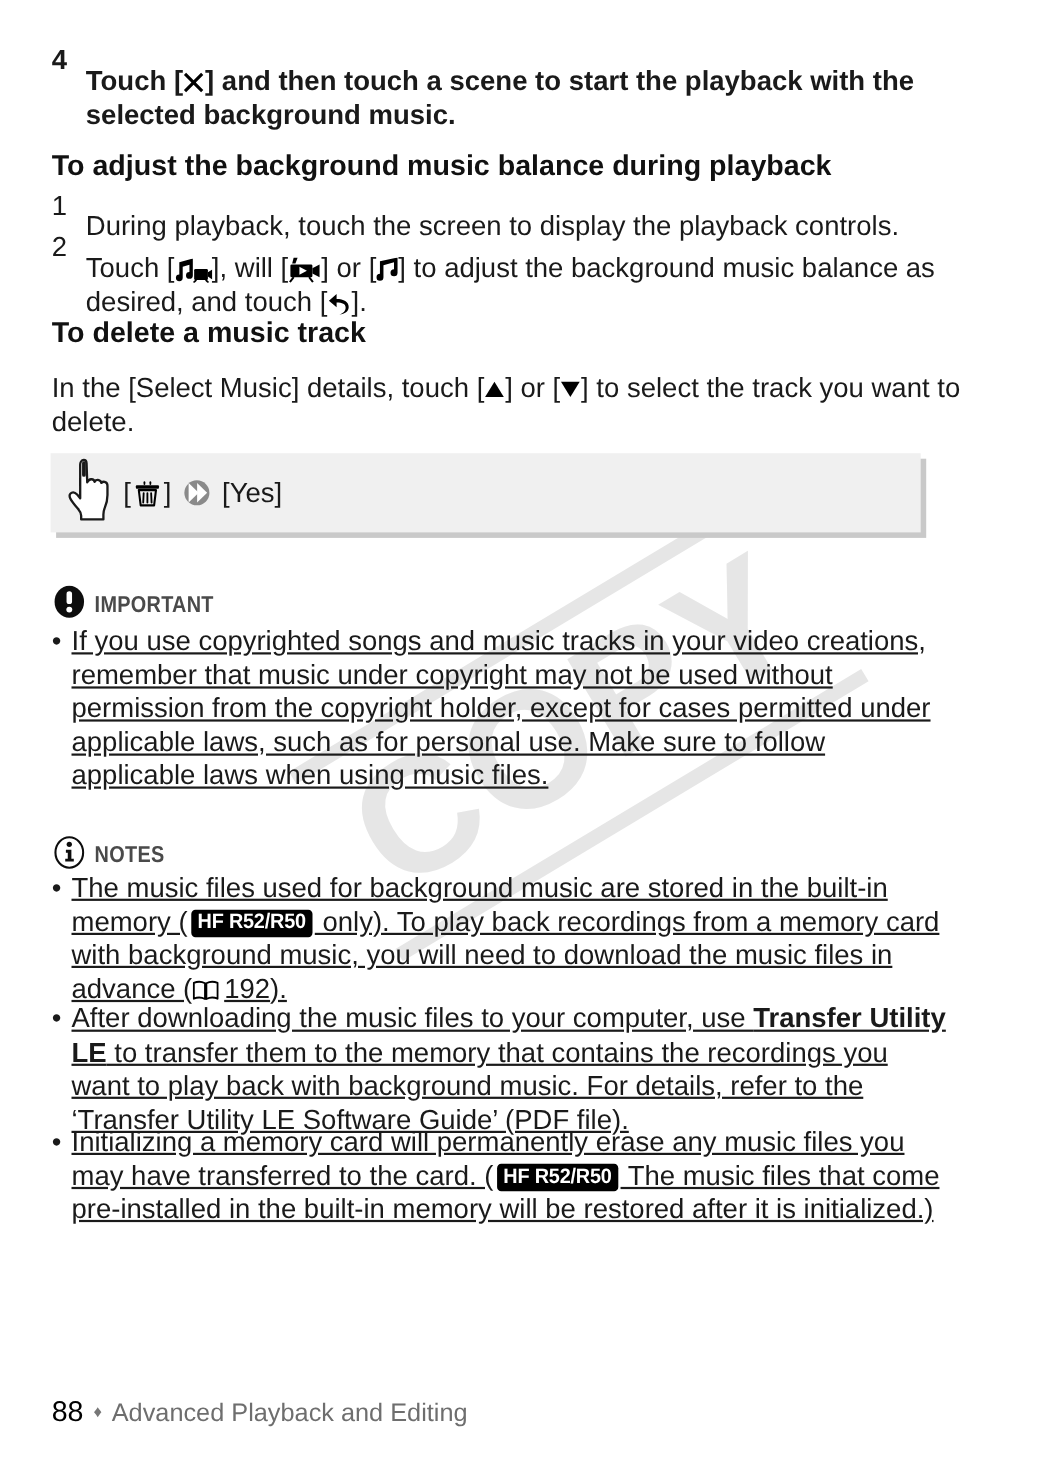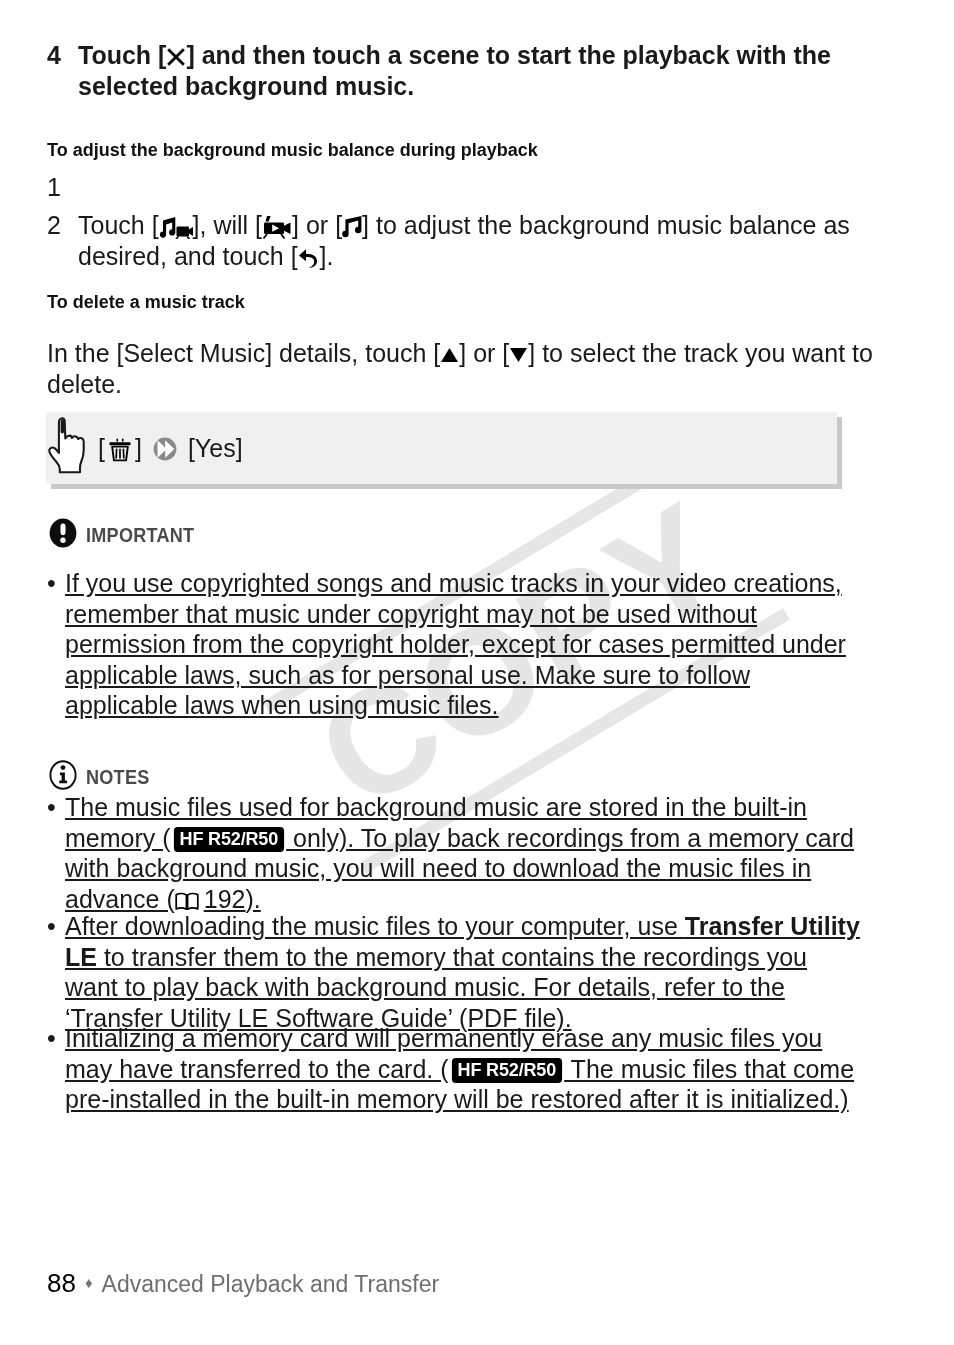--- a/index.html
+++ b/index.html
@@ -62,30 +62,31 @@
     width: 31px;
     flex: 0 0 31px;
     font-size: 25px;
     line-height: 31px;
     color: #1a1a1a;
   }
   .step-body {
     font-size: 25px;
     line-height: 31px;
     color: #1a1a1a;
+    margin-top: 19px;
   }
   .step-bold .step-num,
   .step-bold .step-body {
     font-weight: bold;
   }
 
   
   .subhead {
     position: absolute;
-    font-size: 18px;
+    font-size: 26px;
     font-weight: bold;
     line-height: 28px;
     color: #111111;
   }
   .para {
     position: absolute;
     font-size: 25px;
     line-height: 31px;
     color: #1a1a1a;
   }
@@ -101,20 +102,21 @@
   .proc-box {
     position: absolute;
     left: 46px;
     top: 412px;
     width: 791px;
     height: 72px;
     background: #f0f0f0;
     box-shadow: 5px 5px 0 0 #c9c9c9;
     display: flex;
     align-items: center;
+    padding-left: 14px;
     box-sizing: border-box;
   }
   .proc-hand { flex: 0 0 auto; margin-right: 12px; margin-top: -2px;}
   .proc-text {
     font-size: 25px;
     line-height: 30px;
     color: #1a1a1a;
     white-space: nowrap;
   }
   .proc-text .ic { vertical-align: -4px; }
@@ -212,20 +214,21 @@
       <div class="step-num">4</div>
       <div class="step-body"><span>Touch [</span><span class="ic"><svg width="20" height="20" viewBox="0 0 20 20">
               <path d="M3.2 1.2 L10 8 L16.8 1.2 L18.8 3.2 L12 10 L18.8 16.8 L16.8 18.8 L10 12 L3.2 18.8 L1.2 16.8 L8 10 L1.2 3.2 Z" fill="#000"></path>
             </svg></span><span>] and then touch a scene to start the playback with the selected background music.</span></div>
     </div>
 
     <div class="subhead" style="left:47px; top:136px; width:830px;">To adjust the background music balance during playback</div>
 
     <div class="step" style="left:47px; top:172px; width:840px;">
       <div class="step-num">1</div>
+      <div class="step-body">During playback, touch the screen to display the playback controls.</div>
     </div>
 
     <div class="step" style="left:47px; top:210px; width:830px;">
       <div class="step-num">2</div>
       <div class="step-body"><span>Touch [</span><span class="ic" style="vertical-align:-5px;"><svg width="34" height="22" viewBox="0 0 34 22">
             <path d="M4 14.5a3.1 3.1 0 1 0 3.1 3.1V7.4l6.1-1.8v6.7a3.1 3.1 0 1 0 3.1 3.1V0L4 3.4z" fill="#000"></path>
             <rect x="17.5" y="9.5" width="12.5" height="10" rx="1.2" fill="#000"></rect>
             <path d="M30 12.6 L34 10 L34 19 L30 16.4 Z" fill="#000"></path>
             <path d="M19.5 19.5 L17 22 M28 19.5 L30.5 22" stroke="#000" stroke-width="1.6"></path>
           </svg></span><span>], will [</span><span class="ic" style="vertical-align:-5px;"><svg width="30" height="23" viewBox="0 0 30 23">
@@ -262,21 +265,21 @@
             <rect x="1.5" y="4.2" width="21" height="3.1" rx="0.8" fill="#000"></rect>
             <path d="M4.2 8.6 L19.8 8.6 L18.1 22.4 L5.9 22.4 Z" fill="none" stroke="#000" stroke-width="1.9" stroke-linejoin="round"></path>
             <path d="M8.6 11.4 L8.2 19.8 M12 11.4 L12 19.8 M15.4 11.4 L15.8 19.8" stroke="#000" stroke-width="1.7" stroke-linecap="round"></path>
           </svg></span><span>]</span><span class="ic" style="margin:0 11px; vertical-align:-4px;"><svg width="24" height="24" viewBox="0 0 24 24">
             <circle cx="12" cy="12" r="11.4" fill="#8a8a8a"></circle>
             <path d="M4.5 3.2 L13.6 12 L4.5 20.8 Z" fill="#ffffff"></path>
             <path d="M12.2 3.2 L21.3 12 L12.2 20.8 Z" fill="#ffffff"></path>
           </svg></span><span>[Yes]</span></span>
     </div>
 
-    <div class="callout-head" style="left:49px; top:518px;">
+    <div class="callout-head" style="left:49px; top:532px;">
       <span class="co-icon">
         <svg width="28" height="30" viewBox="0 0 28 30">
           <ellipse cx="14" cy="15" rx="13.4" ry="14.5" fill="#0d0d0d"></ellipse>
           <rect x="11.5" y="5.6" width="5" height="11.6" rx="2.4" fill="#ffffff"></rect>
           <circle cx="14" cy="22.2" r="2.7" fill="#ffffff"></circle>
         </svg>
       </span>
       <span class="co-label">IMPORTANT</span>
     </div>
 
@@ -311,17 +314,17 @@
     </div>
 
     <div class="bullet" style="left:47px; top:1023px; width:818px;">
       <span class="dot">•</span>
       <span class="btext"><span>Initializing a memory card will permanently erase any music files you may have transferred to the card. (</span><span class="badge">HF R52/R50</span><span> The music files that come pre-installed in the built-in memory will be restored after it is initialized.)</span></span>
     </div>
 
     <div class="footer">
       <span class="pg">88</span>
       <span class="dia">♦</span>
-      <span class="ftxt">Advanced Playback and Transfer</span>
+      <span class="ftxt">Advanced Playback and Editing</span>
     </div>
 
   </div>
 </div>
 
 </body></html>

